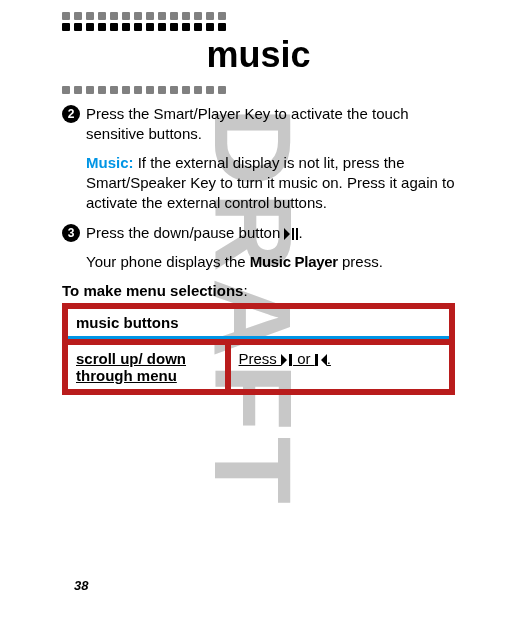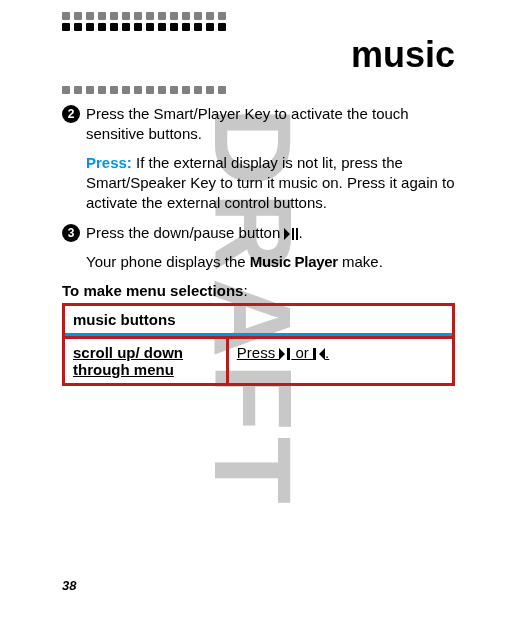--- a/index.html
+++ b/index.html
@@ -55,21 +55,21 @@
     height: 8px;
     background: #808080;
     border-radius: 1px;
   }
   .dot.bold {
     background: #000;
   }
   .section-title {
     font-size: 36px;
     font-weight: 900;
-    text-align: right;
+    text-align: center;
     margin: 0 0 10px;
     font-family: Arial, sans-serif;
   }
   .step {
     display: flex;
     align-items: flex-start;
     margin-bottom: 10px;
   }
   .step-num {
     flex: 0 0 24px;
@@ -109,42 +109,42 @@
     font-size: 15px;
     margin: 8px 0 4px;
   }
   .lead b { font-weight: 700; }
   table.buttons {
     width: 100%;
     border-collapse: collapse;
     margin-top: 4px;
   }
   table.buttons th, table.buttons td {
-    border: 3px solid #b91c1c;
+    border: 6px solid #b91c1c;
     padding: 5px 8px;
     font-size: 15px;
     text-align: left;
     vertical-align: top;
   }
   table.buttons th {
     font-weight: 700;
   }
   table.buttons .hdr-sep {
     border: 0;
     border-top: 3px solid #0095e5;
     padding: 0;
     height: 0;
   }
   .row-first td, .row-first th {
     border-top: 0;
     text-decoration: underline;
   }
   .page-num {
     position: absolute;
-    left: 62px;
+    left: 74px;
     bottom: 24px;
     font-size: 13px;
     font-weight: 700;
     font-style: italic;
   }
   svg.icon {
     display: inline-block;
     vertical-align: -2px;
   }
 </style>
@@ -215,35 +215,35 @@
       </div>
     </div>
 
     <div class="step">
       <div class="step-num">
         <span class="circled">2</span>
       </div>
       <div class="step-body">
         <span>Press the Smart/Player Key to activate the touch sensitive buttons.</span>
         <div style="height:8px"></div>
-        <span class="note-label">Press:</span>
+        <span class="note-label">Music:</span>
         <span>If the external display is not lit, press the Smart/Speaker Key to turn it music on. Press it again to activate the external control buttons.</span>
       </div>
     </div>
 
     <div class="step">
       <div class="step-num">
         <span class="circled">3</span>
       </div>
       <div class="step-body">
         <span>Press the down/pause button </span><svg class="icon" width="14" height="12">
             <path d="M0 0 L6 6 L0 12 Z M8 0 h2 v12 h-2 Z M12 0 h2 v12 h-2 Z" fill="#000"></path>
           </svg><span>.</span>
         <div style="height:8px"></div>
-        <span>Your phone displays the </span><span class="cond">Music Player</span><span> make.</span>
+        <span>Your phone displays the </span><span class="cond">Music Player</span><span> press.</span>
       </div>
     </div>
 
     <p class="lead"><b>To make menu selections</b><span>:</span></p>
 
     <table class="buttons">
       <tbody>
           <tr>
         <th colspan="2" style="border-bottom:0">music buttons</th>
       </tr>

